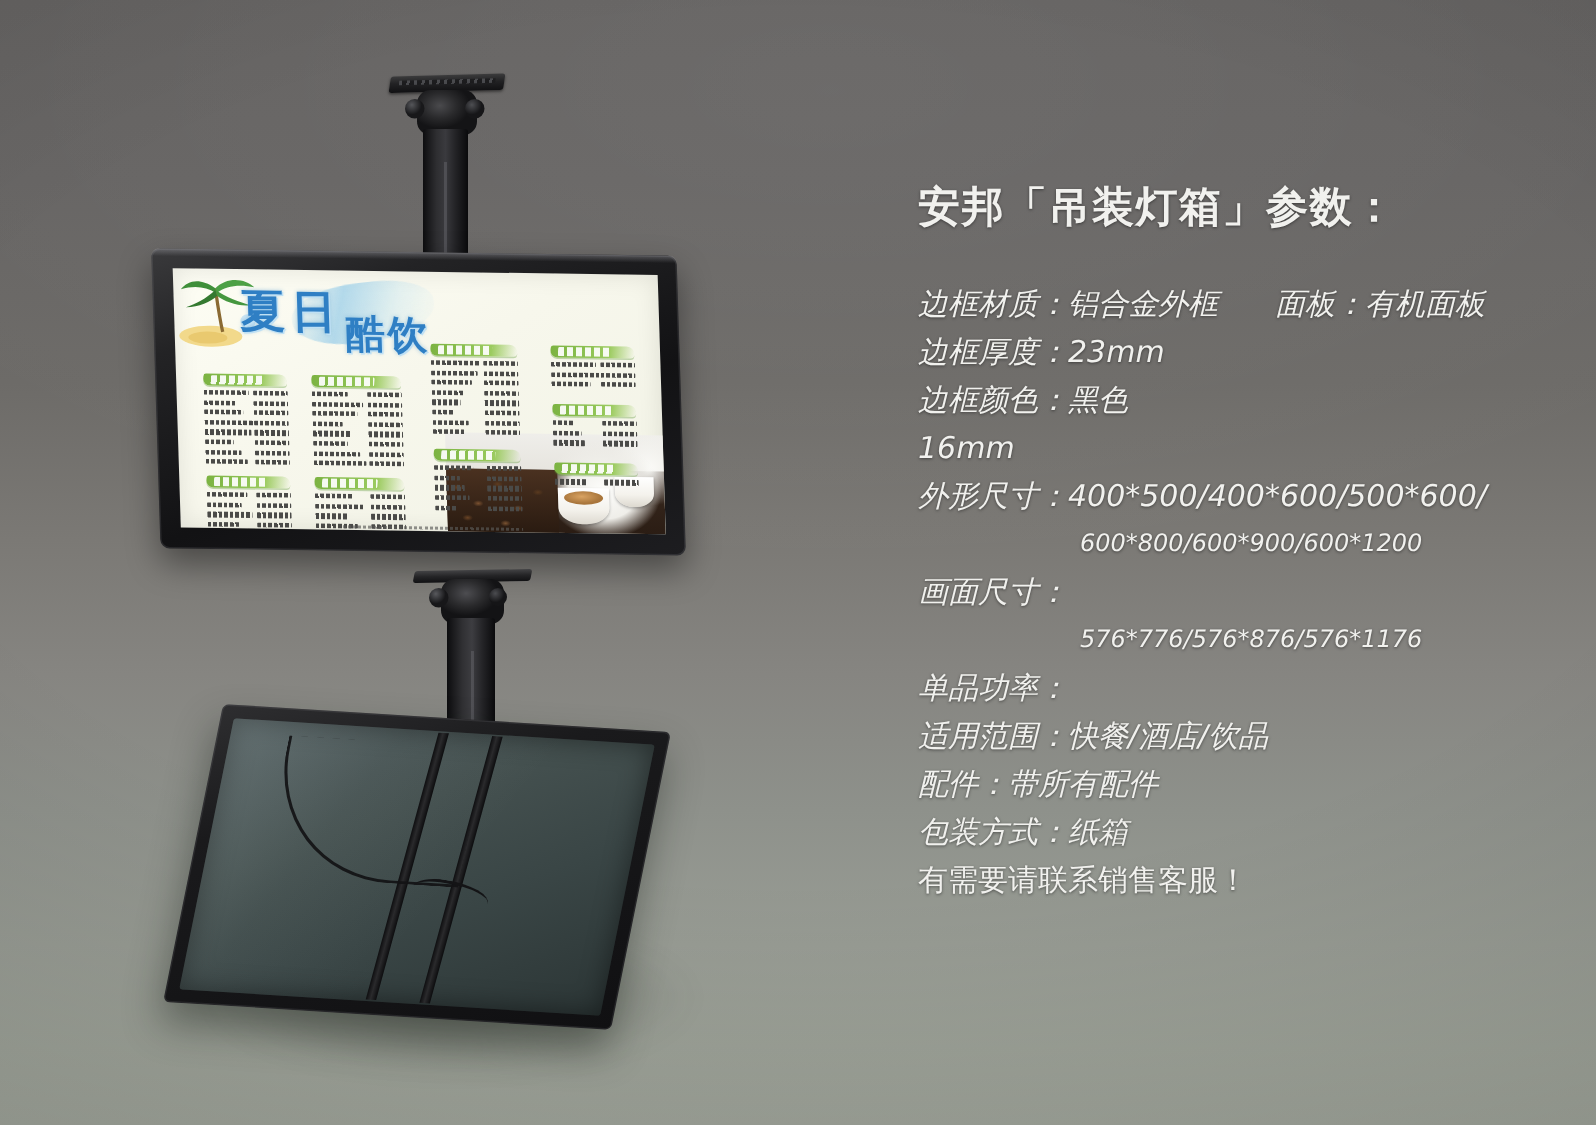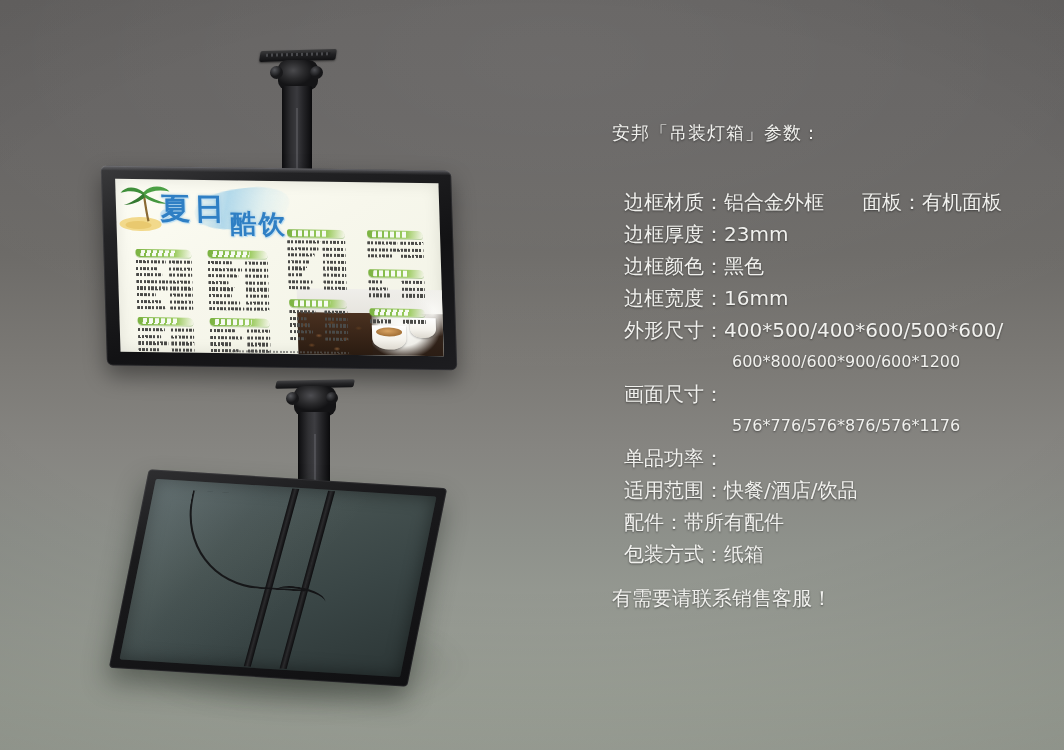--- a/index.html
+++ b/index.html
@@ -157,23 +157,23 @@
   .bp-cable{position:absolute;left:48px;top:18px;width:130px;height:92px;
       border-left:2px solid #131315;border-bottom:2px solid #131315;
       border-radius:0 0 0 86px;opacity:.92;}
   .bp-cable2{position:absolute;left:150px;top:108px;width:52px;height:16px;
       border-top:2px solid #141416;border-radius:40% 60% 0 0;transform:rotate(6deg);}
 
   
   .spec{position:absolute;left:612px;top:124px;width:430px;
       color:#f1f1ee;
       text-shadow:0 1px 2px rgba(20,20,20,.55);}
-  .spec-title{font-size:18px;font-weight:normal;letter-spacing:1px;line-height:1;
-      margin:0 0 44px 0;white-space:nowrap;}
-  .spec-list{list-style:none;margin:12px;padding:0;}
+  .spec-title{font-size:28px;font-weight:bold;letter-spacing:1px;line-height:1;
+      margin:0 0 34px 0;white-space:nowrap;}
+  .spec-list{list-style:none;margin:0;padding:0;font-style:italic;}
   .spec-row{display:flex;align-items:baseline;font-size:20px;line-height:32px;white-space:nowrap;}
   .spec-label{flex:0 0 auto;}
   .spec-value{flex:0 0 auto;}
   .spec-extra{margin-left:38px;}
   .spec-cont{font-size:16px;line-height:32px;padding-left:108px;white-space:nowrap;}
   .spec-note{font-size:20px;line-height:32px;white-space:nowrap;}
 </style>
 </head>
 <body>
 
@@ -495,21 +495,20 @@
         <span class="spec-label">边框厚度：</span>
         <span class="spec-value">23mm</span>
       </li>
 
       <li class="spec-row">
         <span class="spec-label">边框颜色：</span>
         <span class="spec-value">黑色</span>
       </li>
 
       <li class="spec-row">
-        <span class="spec-label">边框宽度：</span>
         <span class="spec-value">16mm</span>
       </li>
 
 
       <li class="spec-row">
         <span class="spec-label">外形尺寸：</span>
         <span class="spec-value">400*500/400*600/500*600/</span>
       </li>
       <li class="spec-cont">600*800/600*900/600*1200</li>
 

